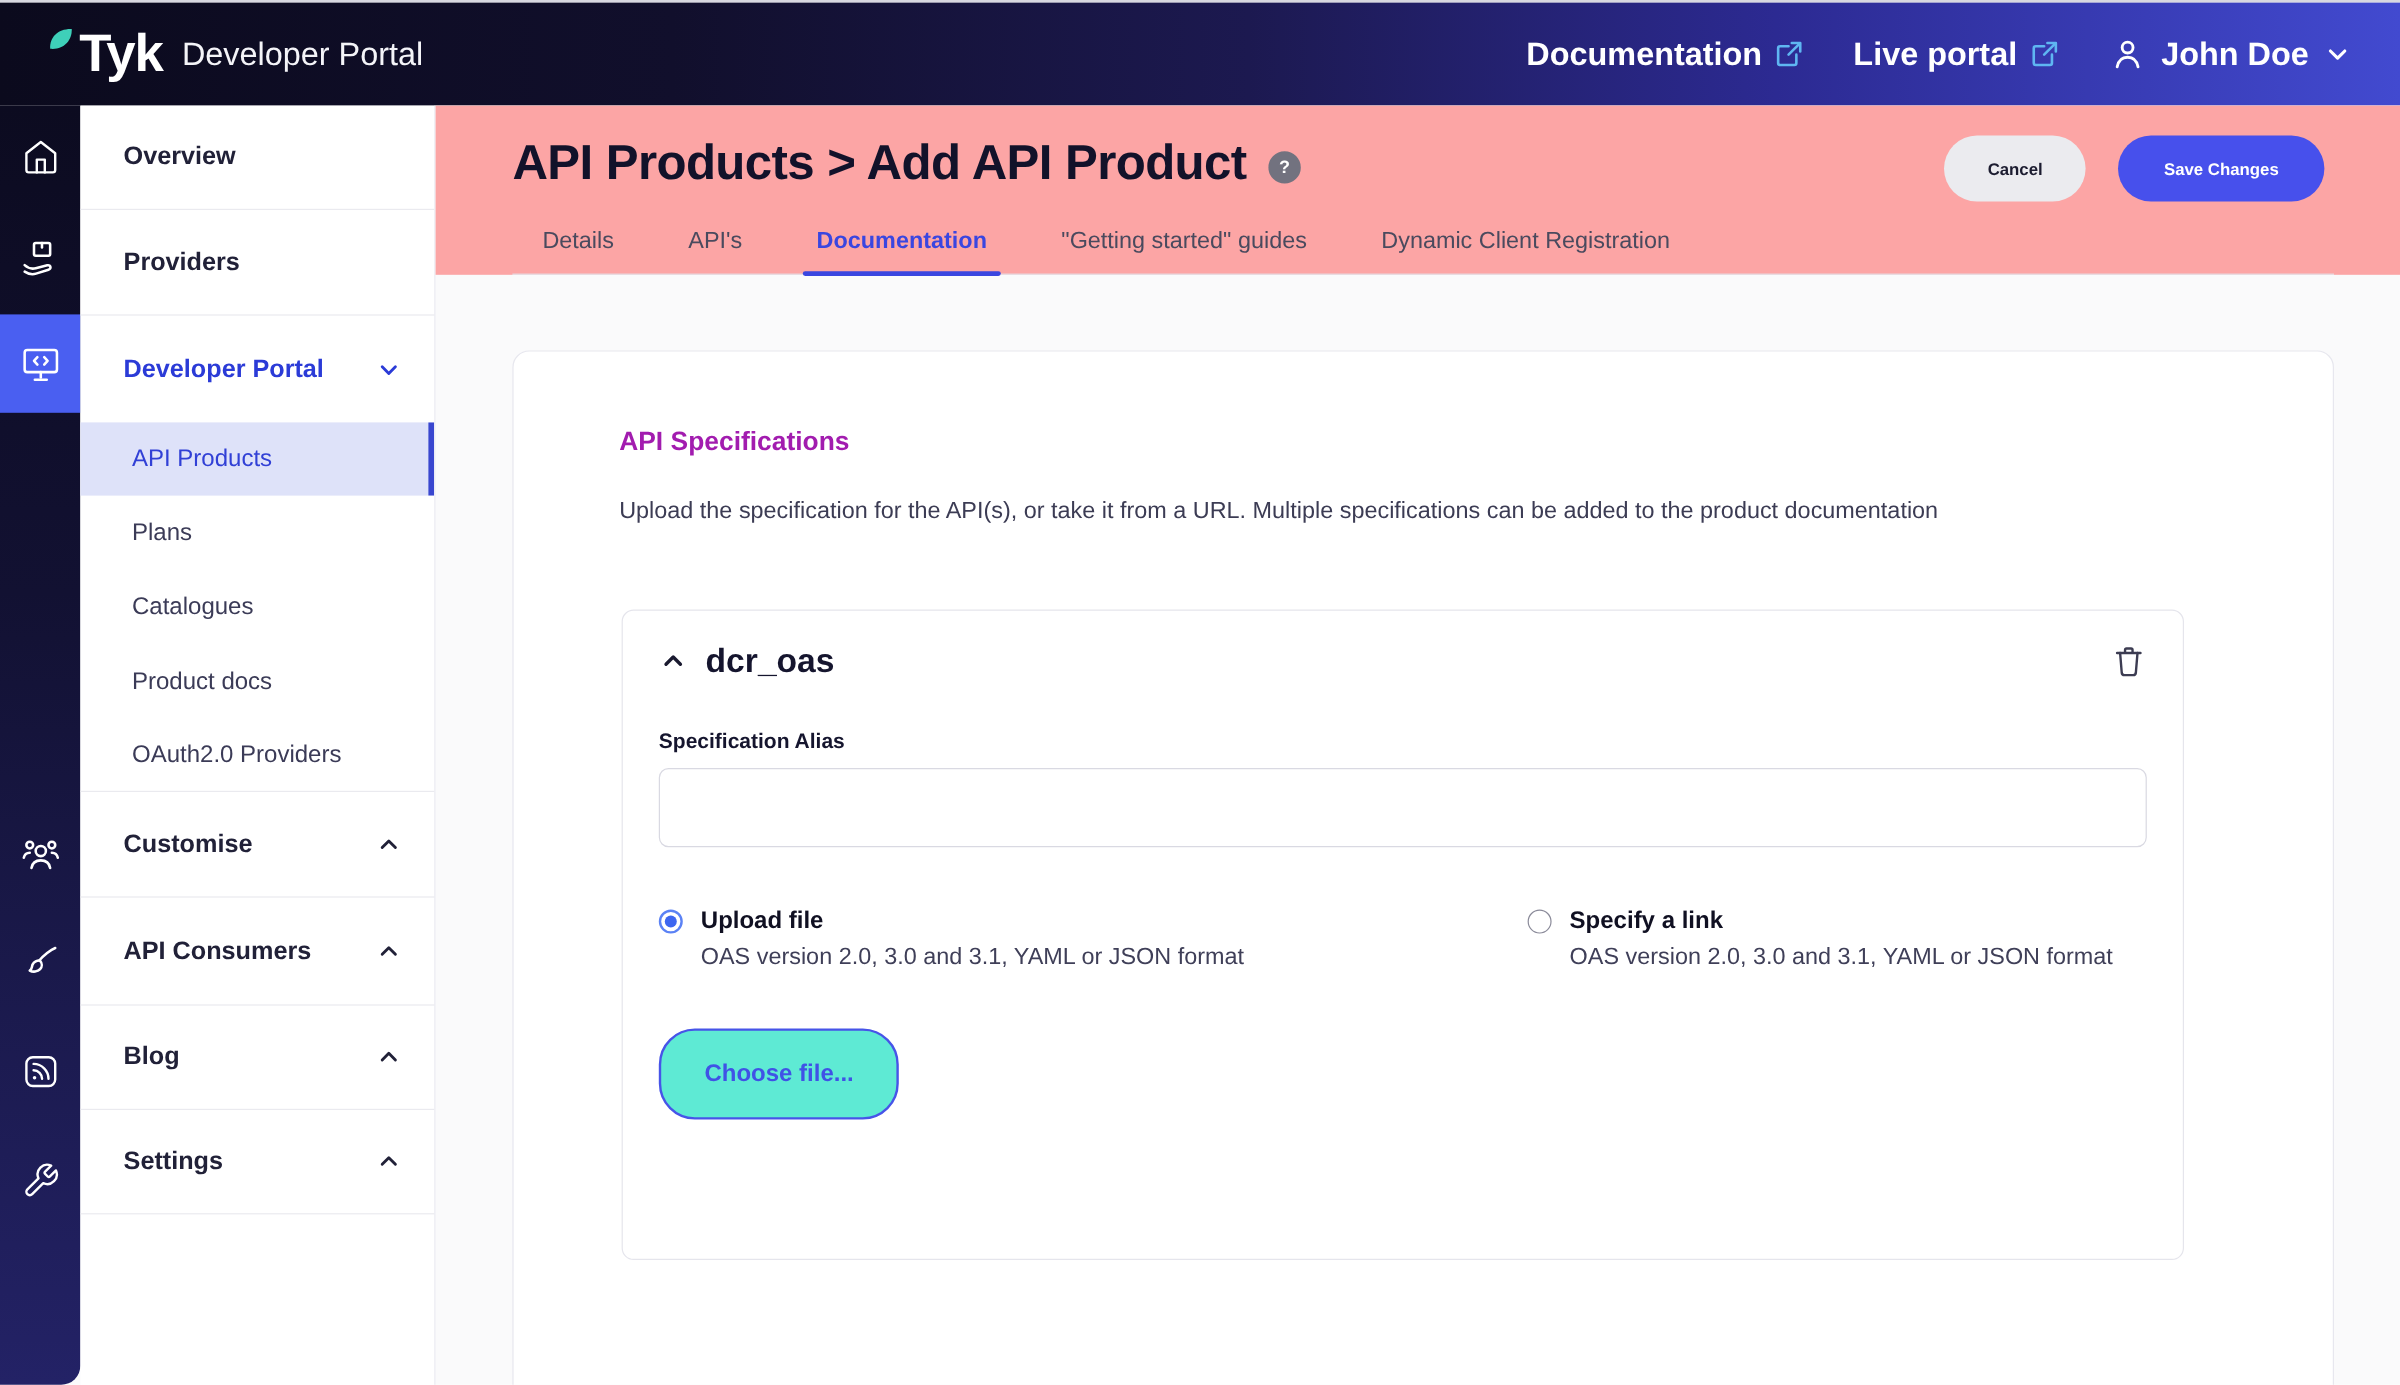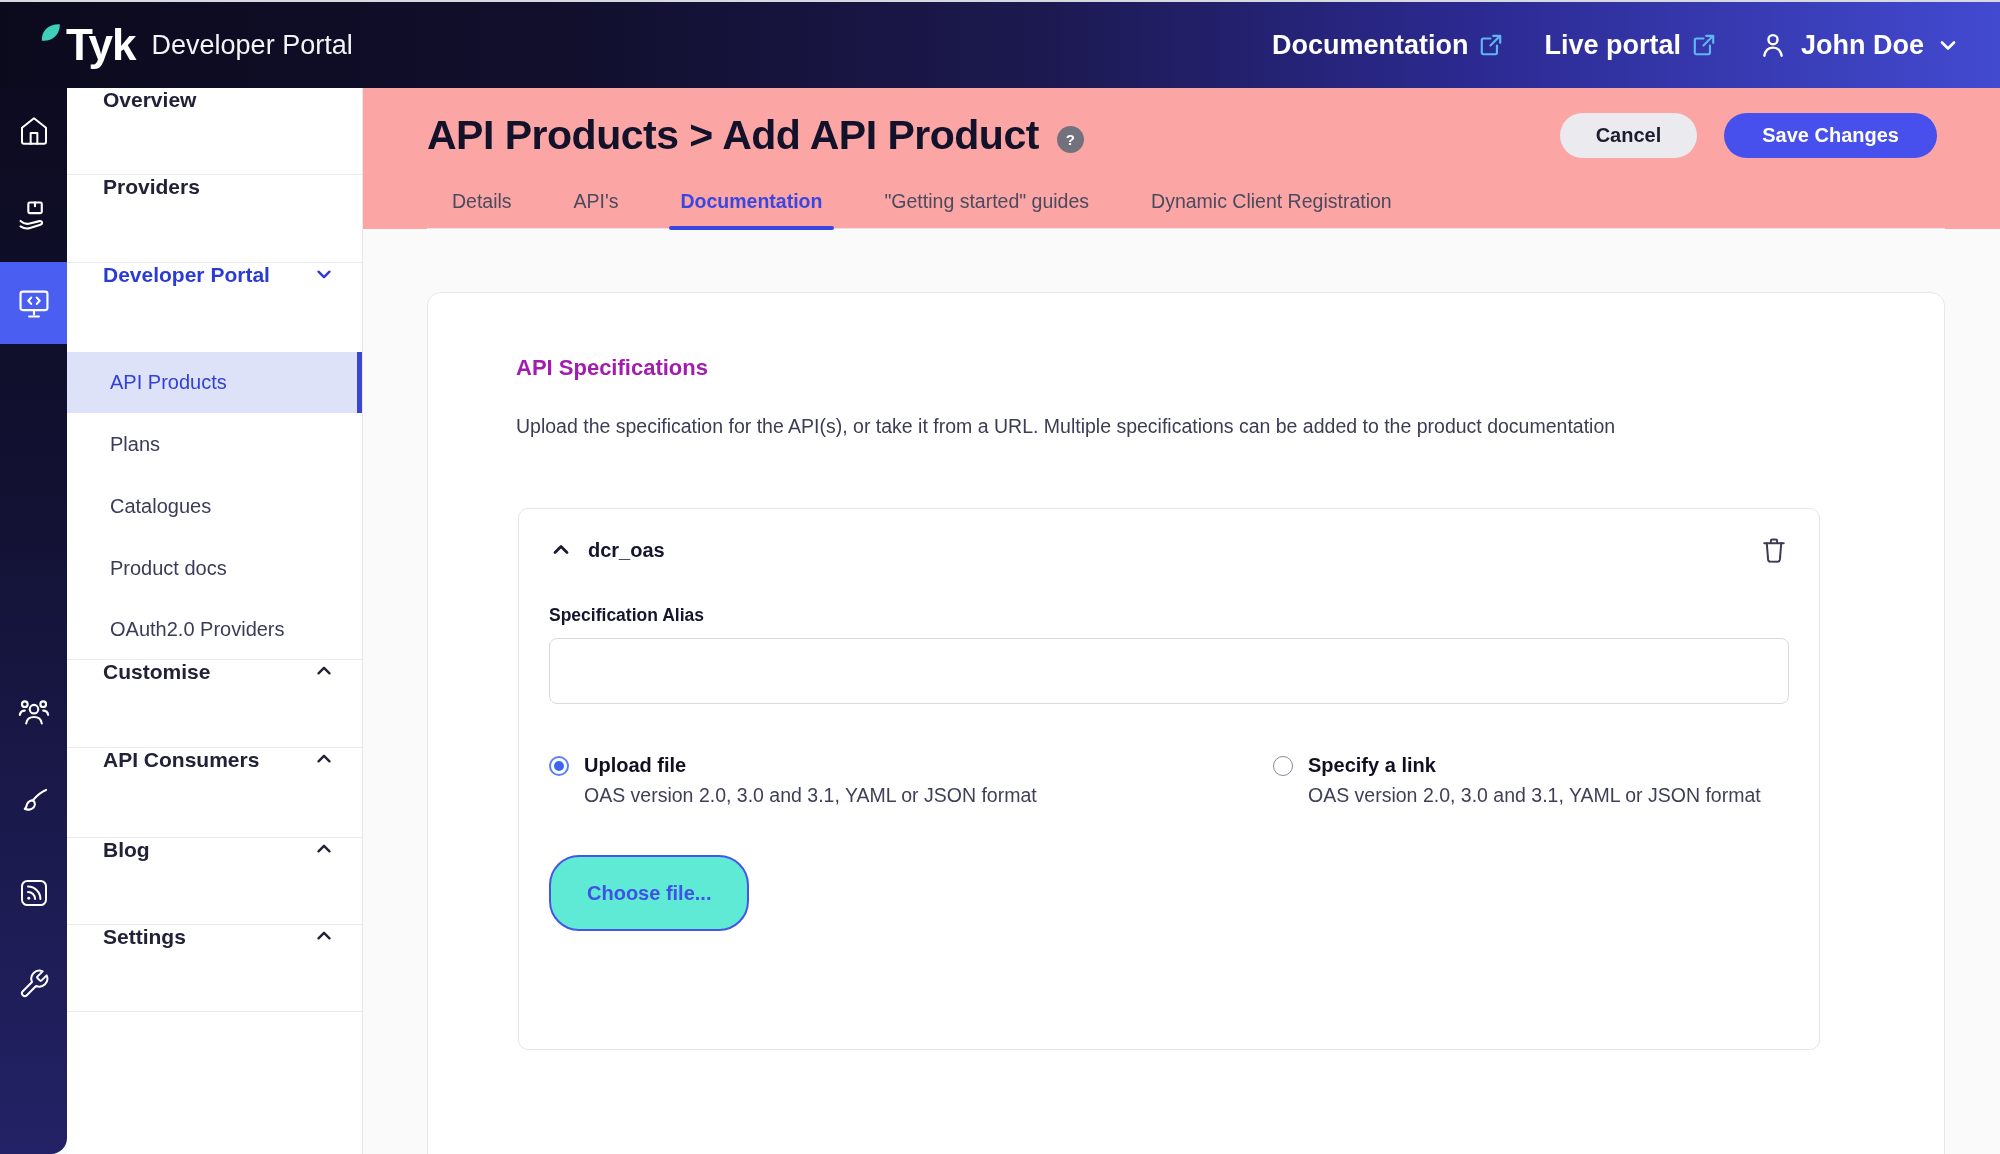--- a/index.html
+++ b/index.html
@@ -33,21 +33,21 @@
   }
   .rail-item { position:absolute; left:0; width:67px; height:56px;
     display:flex; align-items:center; justify-content:center; cursor:pointer; }
   .rail-item.active { height:82px; background:#4a5ff1; }
   
   .sidebar {
     position:absolute; left:67px; top:88px; width:296px; bottom:0;
     background:#fff; border-right:1px solid #e6e6ee; display:flex; flex-direction:column;
   }
   .nav-top {
-    display:flex; justify-content:space-between;
+    display:flex; align-items:center; justify-content:space-between;
     padding:0 27px 0 36px; font-size:21px; font-weight:600; color:#212138;
     border-bottom:1px solid #eaeaef; cursor:pointer; flex:0 0 auto;
   }
   .nav-top.expanded { border-bottom:none; color:#2b3bd7; font-weight:700; }
   .nav-sub {
     display:flex; align-items:center; padding-left:43px;
     font-size:20px; color:#3b3b57; cursor:pointer; flex:0 0 auto;
   }
   .nav-sub.active {
     background:#dee2f9; color:#3140d6; font-weight:500;
@@ -58,21 +58,21 @@
   .main { position:absolute; left:363px; top:88px; right:0; bottom:0; background:#fafafb; }
   .main-header { position:relative; height:141px; background:#fca5a5; }
   .title-row { display:flex; align-items:center; padding:24px 0 0 64px; }
   .page-title { font-size:41px; font-weight:800; color:#12122a; letter-spacing:-0.5px; }
   .help-badge {
     width:27px; height:27px; border-radius:50%; background:#72727f; color:#fff;
     font-size:15px; font-weight:700; display:flex; align-items:center; justify-content:center;
     margin:8px 0 0 18px; cursor:pointer;
   }
   .header-actions { position:absolute; right:63px; top:25px; display:flex; gap:27px; }
-  .btn { height:45px; border:none; border-radius:28px; font-size:20px; font-weight:600;
+  .btn { height:55px; border:none; border-radius:28px; font-size:14px; font-weight:600;
     font-family:inherit; cursor:pointer; }
   .btn-cancel { background:#ebebef; color:#1c1c30; padding:0 36px; }
   .btn-save   { background:#4750ec; color:#fff; padding:0 38px; }
   .tabs {
     position:absolute; left:64px; right:55px; bottom:0; display:flex; column-gap:58px;
     border-bottom:1px solid #e4e4ec; padding-left:23px;text-align:center;
   }
   .tab { position:relative; padding:0 2px 15px; font-size:19.5px; color:#4a4a5e; cursor:pointer; }
   .tab.active { color:#3a46e0; font-weight:600; }
   .tab.active::after { content:""; position:absolute; left:-10px; right:-10px; bottom:-2px;
@@ -84,21 +84,21 @@
     border:1px solid #e7e7ee; border-radius:14px; padding:62px 88px 0;
   }
   .section-title { font-size:22px; font-weight:700; color:#a21caf; }
   .section-desc  { margin-top:34px; font-size:19.5px; color:#3c3c54; }
   .spec-panel {
     margin:70px 0 0 2px; width:1302px; height:542px;
     border:1px solid #e5e5ec; border-radius:10px; padding:26px 30px 0;
   }
   .spec-head { display:flex; align-items:center; gap:15px; }
   .caret-btn { cursor:pointer; display:flex; align-items:center; }
-  .spec-name { font-size:20px; font-weight:700; color:#15152e; }
+  .spec-name { font-size:28px; font-weight:700; color:#15152e; }
   .trash-btn { margin-left:auto; cursor:pointer; display:flex; align-items:center; }
   .alias-label { margin-top:40px; font-size:17.5px; font-weight:700; color:#15152e; }
   .alias-input {
     margin-top:12px; width:100%; height:66px; border:1px solid #d9d9e2; border-radius:8px;
     font-size:19px; font-family:inherit; color:#15152e; padding:0 18px; outline:none;
   }
   .options-row { margin-top:50px; display:flex; }
   .option-a { width:724px; } .option-b { flex:1; }
   .option-head { display:flex; align-items:center; gap:15px; cursor:pointer; }
   .radio { width:20px; height:20px; border-radius:50%; background:#fff; flex:0 0 auto; }

